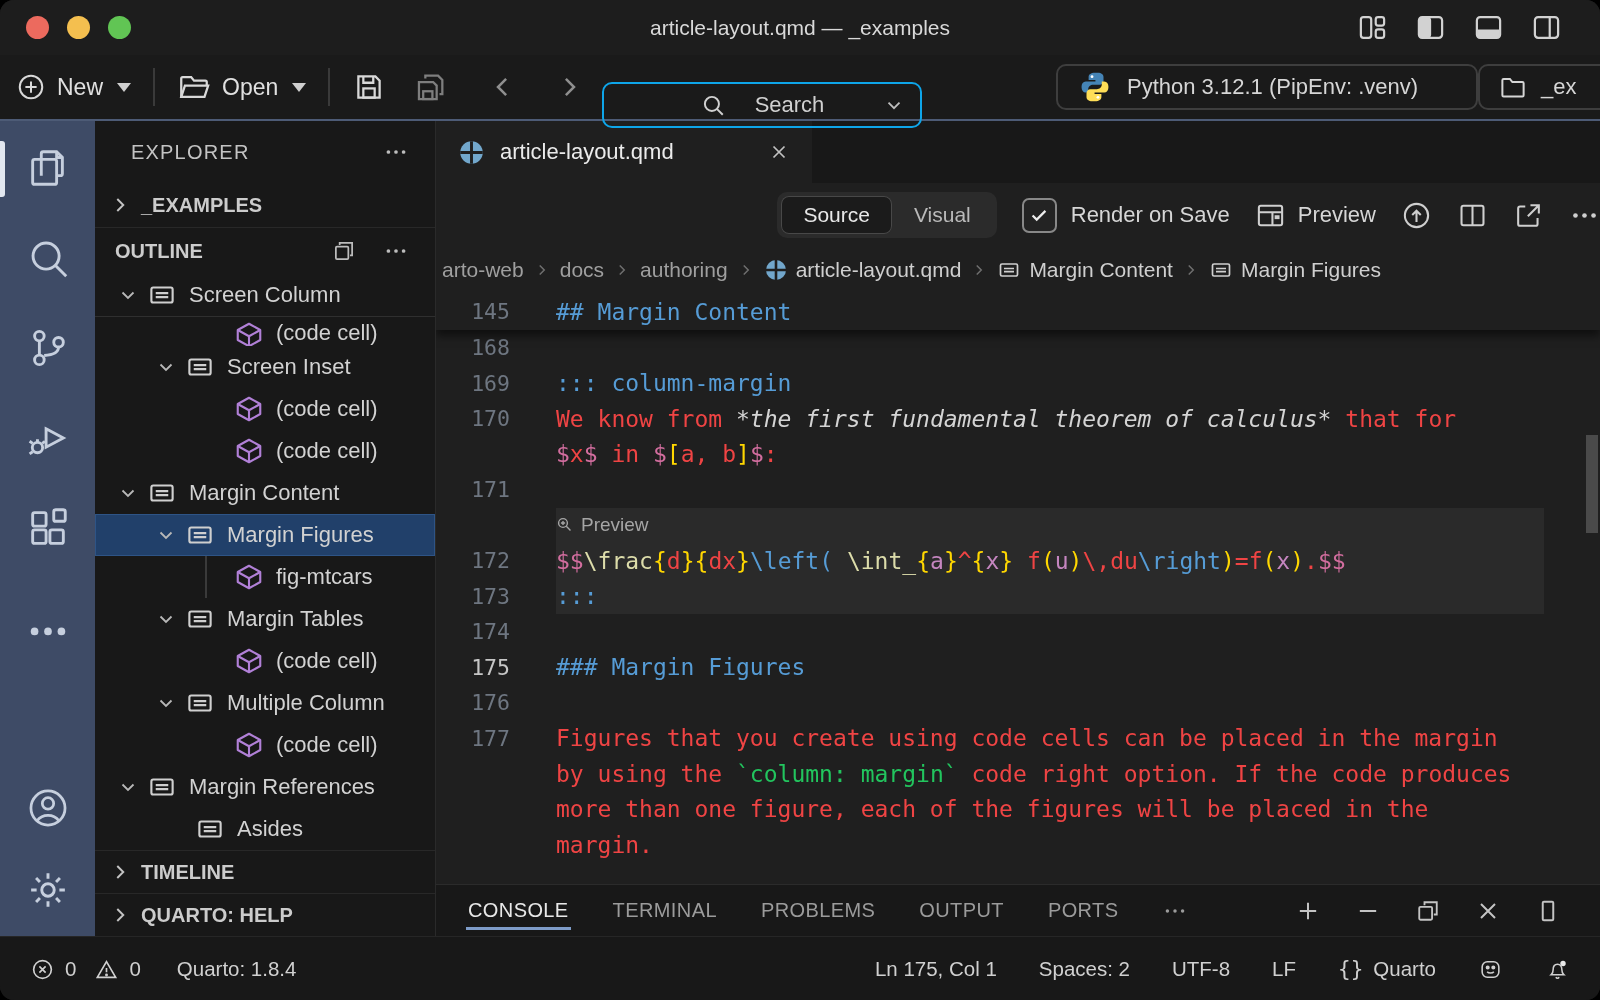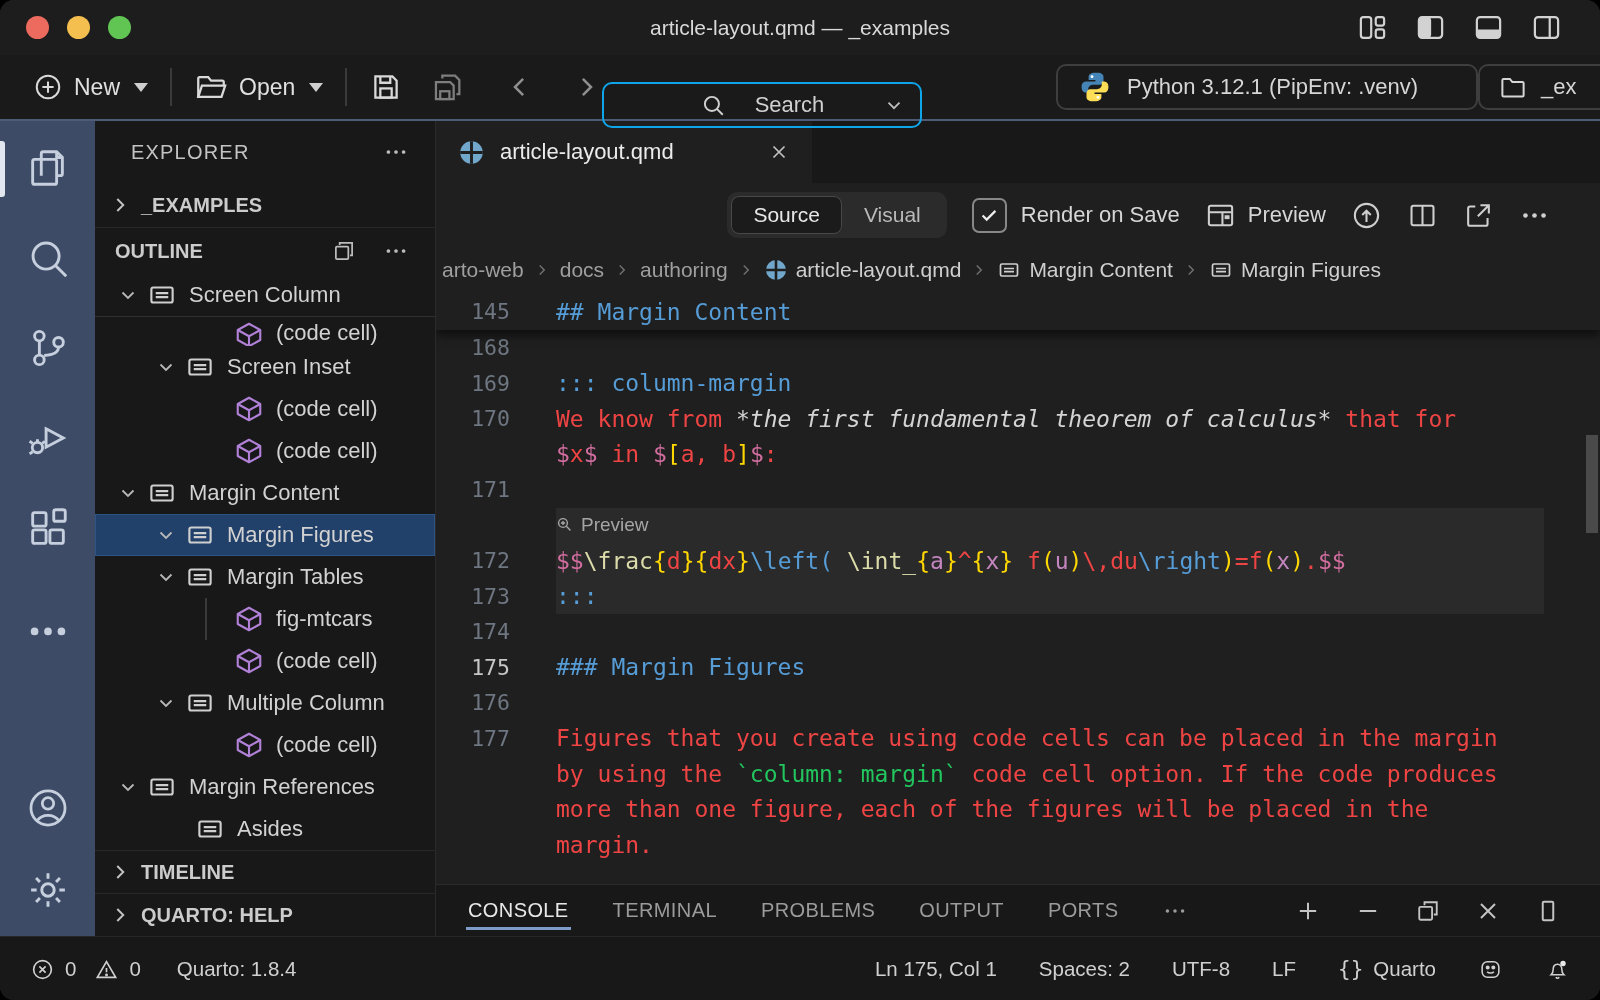--- a/index.html
+++ b/index.html
@@ -10,21 +10,21 @@
   
   .titlebar{height:55px;background:#1d1d1d;position:relative;display:flex;align-items:center}
   .lights{display:flex;gap:18px;padding-left:26px;z-index:2}
   .light{width:23px;height:23px;border-radius:50%}
   .l-close{background:#ec6a5e}.l-min{background:#f4bf4f}.l-max{background:#61c554}
   .wtitle{position:absolute;left:0;right:0;text-align:center;font-size:21px;color:#d9d9d9;font-weight:500}
   .winicons{position:absolute;right:38px;display:flex;gap:27px;align-items:center;color:#d2d2d2;z-index:2}
   .winicons svg{width:31px;height:31px}
 
   
-  .toolbar{height:64px;background:#1a1a1a;border-bottom:2px solid #4d5b76;display:flex;align-items:center;position:relative;padding-left:33px;color:#d9d9d9}
+  .toolbar{height:64px;background:#1a1a1a;border-bottom:2px solid #4d5b76;display:flex;align-items:center;position:relative;padding-left:16px;color:#d9d9d9}
   .tbgroup{display:flex;align-items:center;gap:11px}
   .tbtext{font-size:23px;color:#e0e0e0}
   .tbicon svg{width:34px;height:34px}
   .smicon svg{width:30px;height:30px}
   .caret{width:0;height:0;border-left:7px solid transparent;border-right:7px solid transparent;border-top:9px solid #cfcfcf;margin-left:3px}
   .tbsep{width:2px;height:38px;background:#3a3a3a;margin:0 22px}
   .navs{display:flex;gap:36px;margin-left:40px;color:#8f8f8f}
   .navs svg{width:30px;height:30px}
   .searchbox{position:absolute;left:602px;top:27px;width:316px;height:42px;border:2px solid #0ea5e9;border-radius:10px;display:flex;align-items:center;justify-content:center;gap:29px;color:#d0d0d0;font-size:22px}
   .searchbox .mag svg{width:26px;height:26px}
@@ -69,21 +69,21 @@
   .guide{position:absolute;left:110px;top:0;bottom:0;border-left:2px solid #3a3a3a}
   .sb-sec{height:42px;display:flex;align-items:center;gap:8px;padding-left:12px;font-weight:bold;font-size:20px;color:#cccccc;border-top:1px solid #282828;flex:none}
 
   
   .editor{flex:1;display:flex;flex-direction:column;min-width:0;background:#1f1f1f}
   .tabsrow{height:62px;background:#181818;display:flex;flex:none}
   .tab{width:332px;background:#1f1f1f;display:flex;align-items:center;gap:15px;padding:0 22px;font-size:22px;color:#ebebeb}
   .tab svg.qi{width:27px;height:27px}
   .tab-close{margin-left:auto;color:#c2c2c2}
   .tab-close svg{width:22px;height:22px}
-  .actionrow{height:64px;display:flex;align-items:center;justify-content:flex-end;gap:25px;padding-right:50px;background:#1f1f1f;flex:none}
+  .actionrow{height:64px;display:flex;align-items:center;justify-content:flex-end;gap:25px;background:#1f1f1f;flex:none}
   .segctl{display:flex;background:#2b2b2b;border-radius:10px;padding:4px;font-size:21px}
   .seg{padding:7px 22px;border-radius:8px;color:#b9b9b9}
   .seg.active{background:#1b1b1b;color:#e8e8e8;box-shadow:inset 0 0 0 1px #484848}
   .chk{display:flex;align-items:center;gap:14px;font-size:22px;color:#d6d6d6}
   .checkbox{width:31px;height:31px;border:2px solid #888;border-radius:7px;background:#232323;display:flex;align-items:center;justify-content:center;color:#eee}
   .checkbox svg{width:22px;height:22px}
   .act{display:flex;align-items:center;gap:12px;font-size:22px;color:#d6d6d6}
   .aico{color:#cfcfcf}.aico svg{width:31px;height:31px}
   .breadcrumbs{height:46px;display:flex;align-items:center;gap:9px;padding-left:6px;font-size:21px;color:#9f9f9f;background:#1f1f1f;white-space:nowrap;overflow:hidden;flex:none}
   .bc-item{display:flex;align-items:center;gap:8px;flex:none}
@@ -440,43 +440,43 @@
               </svg>
             </span>
             <span class="ticon">
               <svg viewBox="0 0 24 24" fill="none" stroke="currentColor" stroke-width="1.7">
                 <rect x="3.5" y="6" width="17" height="12" rx="1.5"></rect>
                 <path d="M7 10.5h10M7 13.7h10"></path>
               </svg>
             </span>
             <span class="tlabel">Margin Figures</span>
           </div>
+          <div class="trow" style="padding-left: 137px;">
+            <span class="guide"></span>
+            <span class="ticon">
+              <svg viewBox="0 0 24 24" fill="none" stroke="#b180d7" stroke-width="1.7" stroke-linejoin="round">
+                <path d="M12 3l9 5v8l-9 5-9-5V8z"></path>
+                <path d="M3 8l9 5 9-5M12 13v8"></path>
+              </svg>
+            </span>
+            <span class="tlabel">fig-mtcars</span>
+          </div>
           <div class="trow" style="padding-left: 54px;">
             <span class="twisty">
               <svg viewBox="0 0 24 24" fill="none" stroke="currentColor" stroke-width="1.8">
                 <path d="M6.5 9.5L12 15l5.5-5.5"></path>
               </svg>
             </span>
             <span class="ticon">
               <svg viewBox="0 0 24 24" fill="none" stroke="currentColor" stroke-width="1.7">
                 <rect x="3.5" y="6" width="17" height="12" rx="1.5"></rect>
                 <path d="M7 10.5h10M7 13.7h10"></path>
               </svg>
             </span>
             <span class="tlabel">Margin Tables</span>
-          </div>
-          <div class="trow" style="padding-left: 137px;">
-            <span class="guide"></span>
-            <span class="ticon">
-              <svg viewBox="0 0 24 24" fill="none" stroke="#b180d7" stroke-width="1.7" stroke-linejoin="round">
-                <path d="M12 3l9 5v8l-9 5-9-5V8z"></path>
-                <path d="M3 8l9 5 9-5M12 13v8"></path>
-              </svg>
-            </span>
-            <span class="tlabel">fig-mtcars</span>
           </div>
           <div class="trow" style="padding-left: 137px;">
             <span class="ticon">
               <svg viewBox="0 0 24 24" fill="none" stroke="#b180d7" stroke-width="1.7" stroke-linejoin="round">
                 <path d="M12 3l9 5v8l-9 5-9-5V8z"></path>
                 <path d="M3 8l9 5 9-5M12 13v8"></path>
               </svg>
             </span>
             <span class="tlabel">(code cell)</span>
           </div>
@@ -729,21 +729,21 @@
             <div class="crow">
               <span class="lnum">176</span>
               <span class="lcontent"></span>
             </div>
             <div class="crow">
               <span class="lnum">177</span>
               <span class="lcontent"><span class="tk-fg">Figures that you create using code cells can be placed in the margin</span></span>
             </div>
             <div class="crow">
               <span class="lnum"></span>
-              <span class="lcontent"><span class="tk-fg">by using the </span><span class="tk-code">`column: margin`</span><span class="tk-fg"> code cell option. If the code produces</span></span>
+              <span class="lcontent"><span class="tk-fg">by using the </span><span class="tk-code">`column: margin`</span><span class="tk-fg"> code right option. If the code produces</span></span>
             </div>
             <div class="crow">
               <span class="lnum"></span>
               <span class="lcontent"><span class="tk-fg">more than one figure, each of the figures will be placed in the</span></span>
             </div>
             <div class="crow">
               <span class="lnum"></span>
               <span class="lcontent"><span class="tk-fg">margin.</span></span>
             </div>
           </div>

